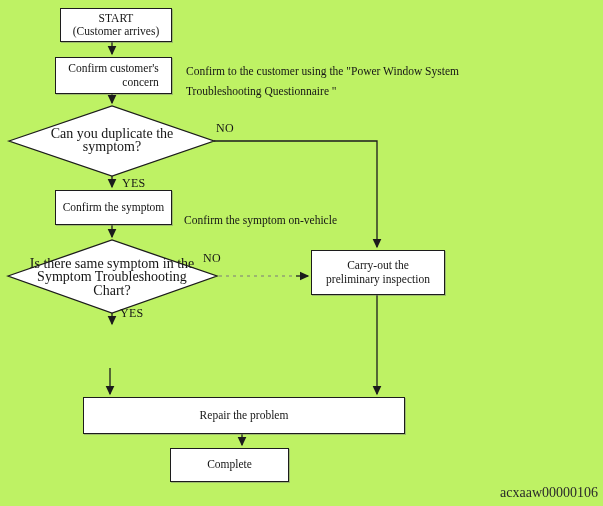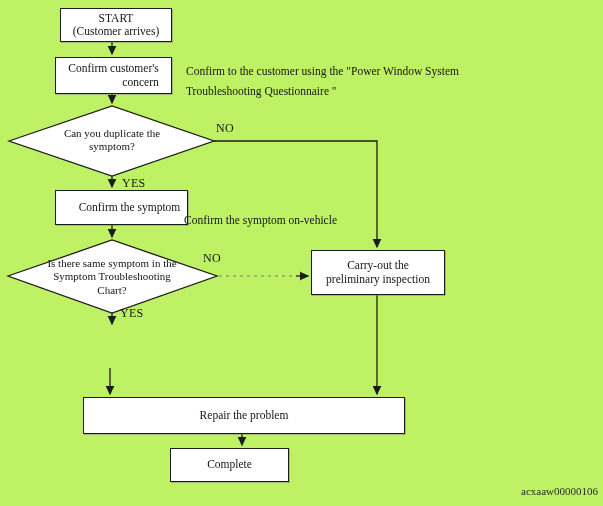--- a/index.html
+++ b/index.html
@@ -10,31 +10,31 @@
   #wires { position:absolute; left:0; top:0; z-index:1; }
   .box {
     position:absolute; z-index:2; background:#ffffff;
     border:1.4px solid #1c1c1c;
     display:flex; align-items:center; justify-content:center;
     text-align:center; font-size:11.5px; line-height:13.5px;
     white-space:pre-line; box-shadow:1px 1px 0 rgba(120,120,120,.45);
   }
   .diamond-label {
     position:absolute; z-index:2; display:flex; align-items:center; justify-content:center;
-    text-align:center; font-size:11px; line-height:13.5px; white-space:pre-line;
+    text-align:center; font-size:14px; line-height:13.5px; white-space:pre-line;
   }
   .note {
     position:absolute; z-index:2; font-size:11.5px; line-height:20px;
     white-space:pre-line; text-align:left;
   }
   .edge-label {
     position:absolute; z-index:2; font-size:12px; letter-spacing:.3px;
   }
   .fig-code {
-    position:absolute; z-index:2; font-size:11px; color:#2a2a2a;
+    position:absolute; z-index:2; font-size:14px; color:#2a2a2a;
   }
 </style>
 </head>
 <body>
 
 <div id="page">
 
   <svg id="wires" width="603" height="506" viewBox="0 0 603 506">
     <defs>
       <marker id="arw" markerWidth="9" markerHeight="8" refX="6.5" refY="3.5" orient="auto">
@@ -63,21 +63,21 @@
 
   <div class="box" style="left:60px; top:8px; width:110px; height:32px;">START
 (Customer arrives)</div>
 
   <div class="box" style="left:55px; top:57px; width:115px; height:35px;text-align:right;">Confirm customer's
 concern</div>
 
   <div class="diamond-label" style="left:32px; top:112px; width:160px; height:56px;">Can you duplicate the
 symptom?</div>
 
-  <div class="box" style="left:55px; top:190px; width:115px; height:33px;padding-left:16px;">Confirm the symptom</div>
+  <div class="box" style="left:55px; top:190px; width:115px; height:33px;">Confirm the symptom</div>
 
   <div class="diamond-label" style="left:22px; top:250px; width:180px; height:54px;">Is there same symptom in the
 Symptom Troubleshooting
 Chart?</div>
 
 
   <div class="box" style="left:311px; top:250px; width:132px; height:43px;">Carry-out the
 preliminary inspection</div>
 
   <div class="box" style="left:83px; top:397px; width:320px; height:35px;">Repair the problem</div>

